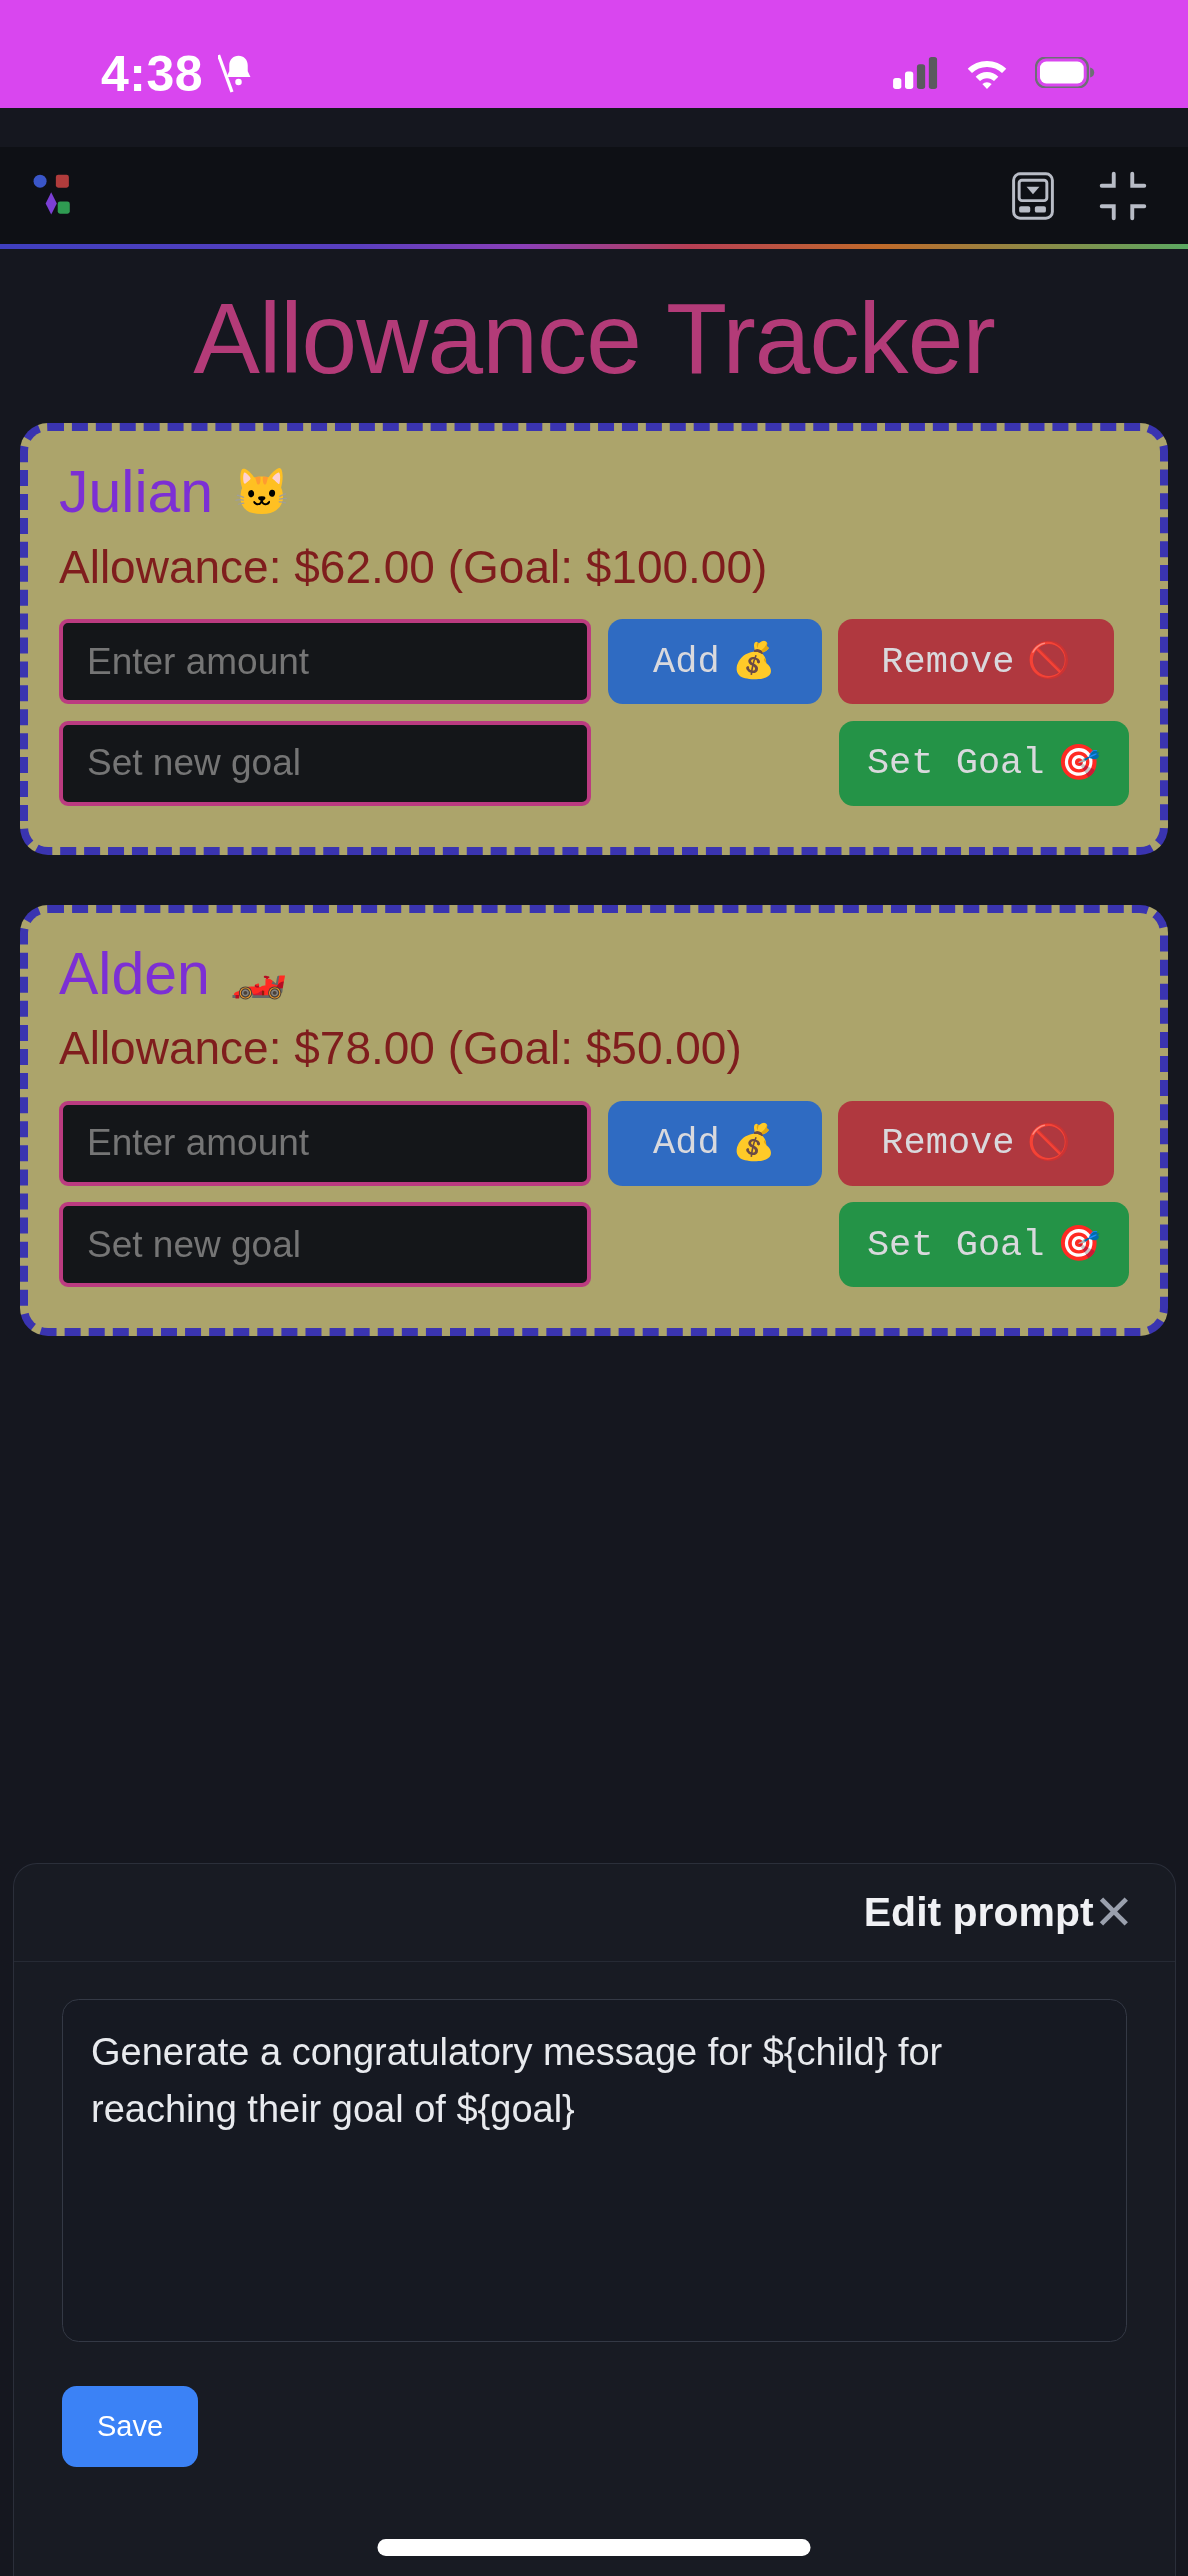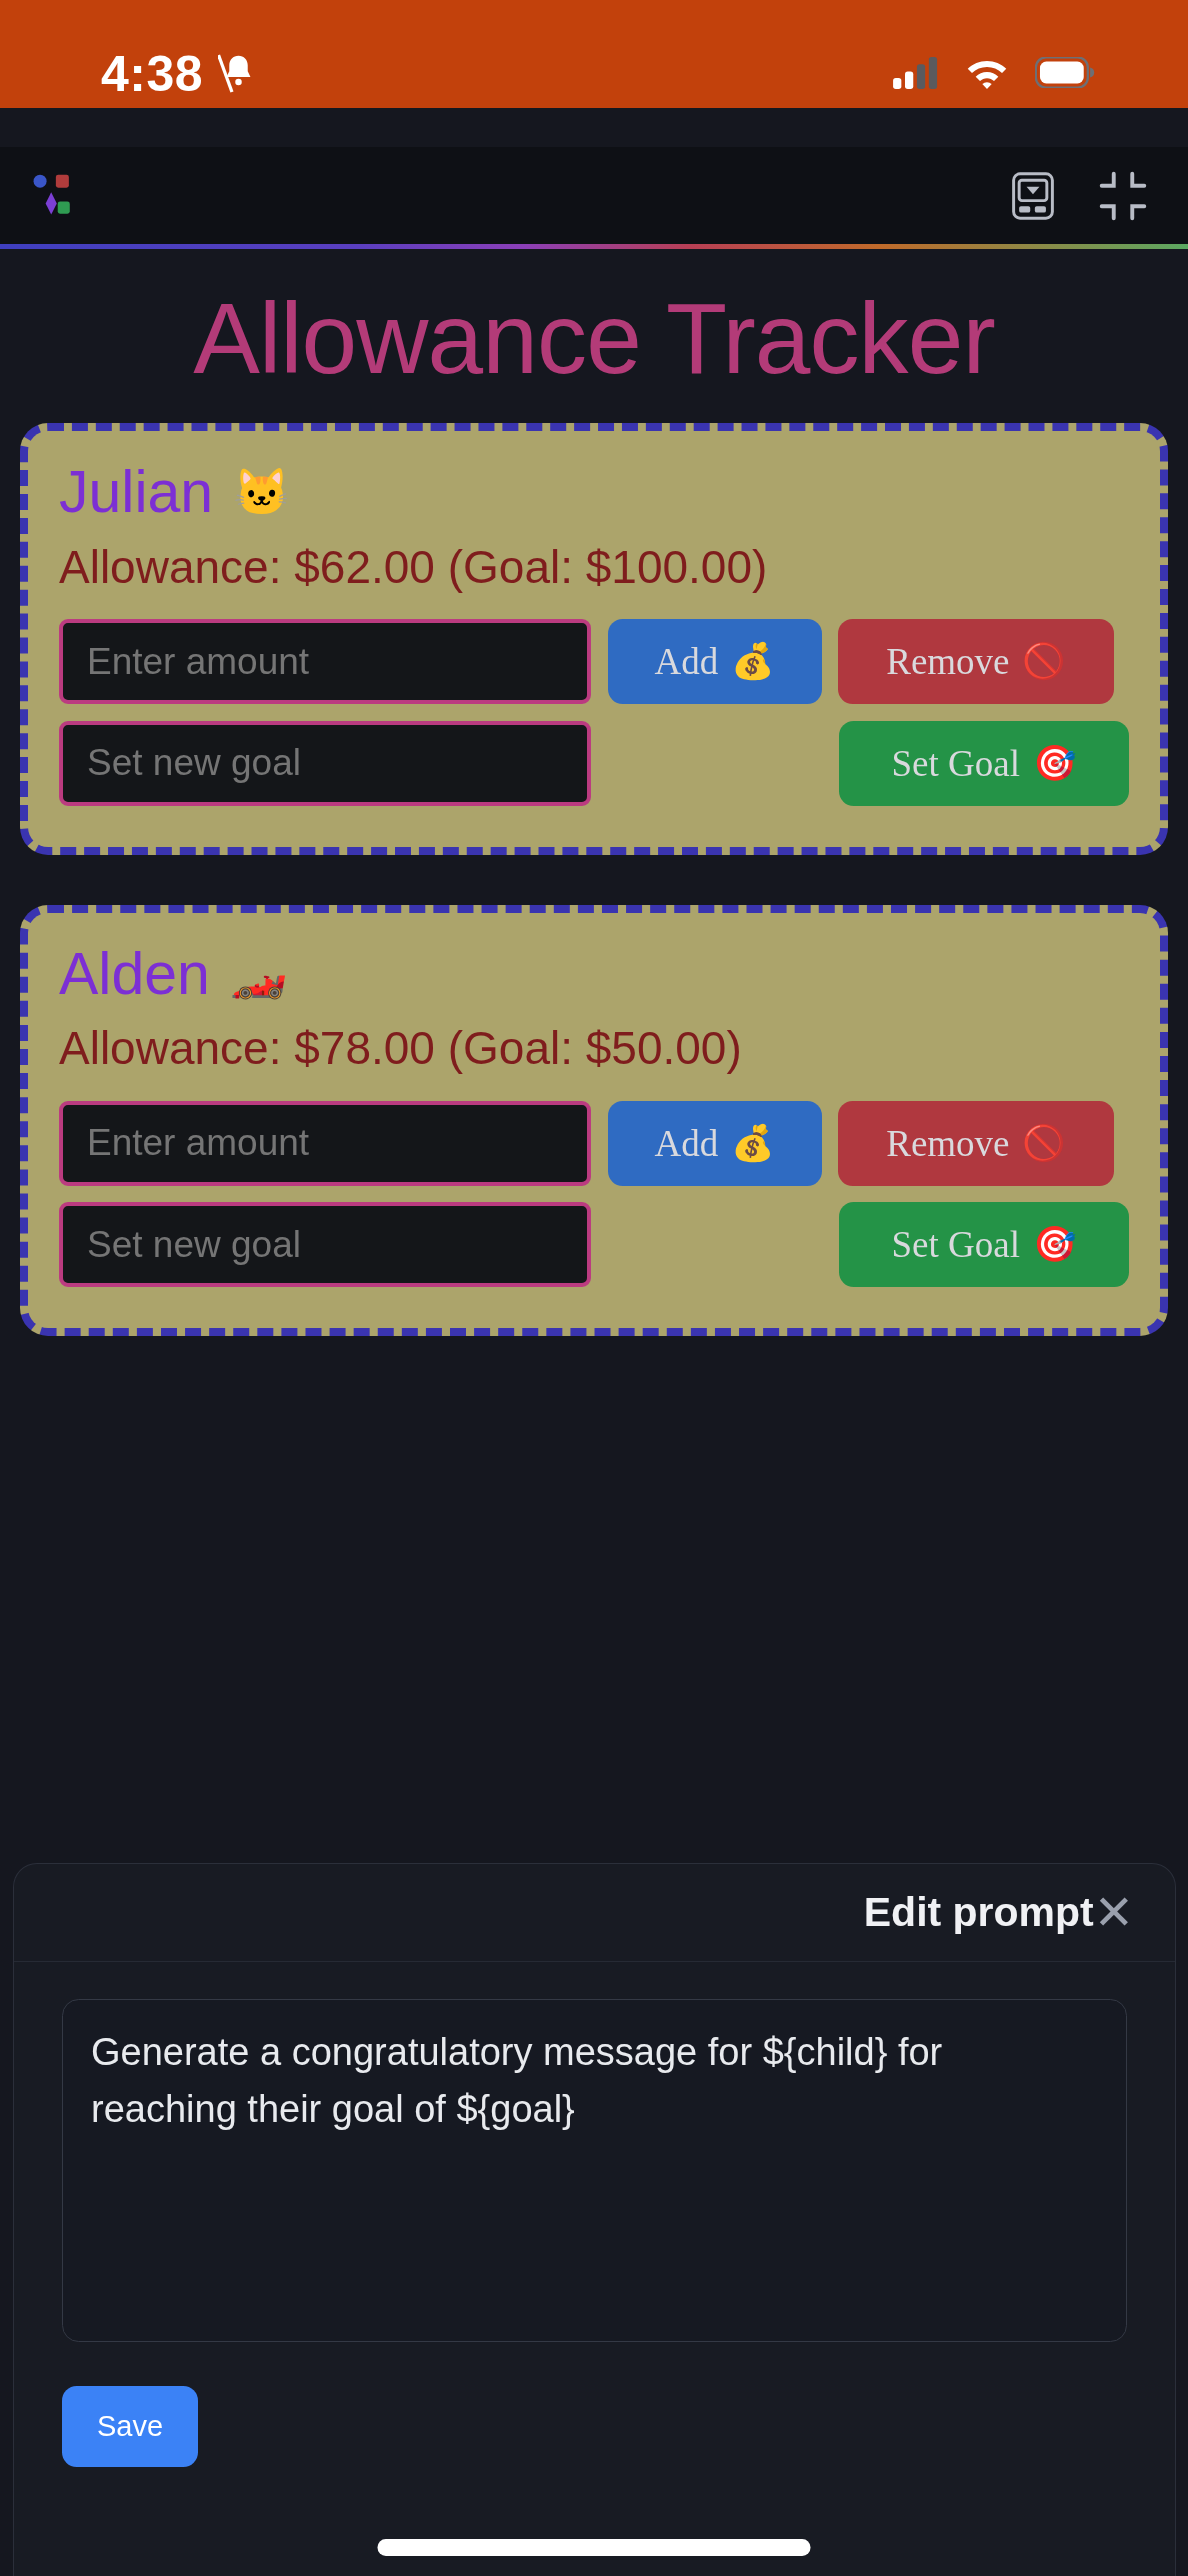--- a/index.html
+++ b/index.html
@@ -18,21 +18,21 @@
     height: 2576px;
     background: #15171f;
   }
 
   
   .statusbar {
     position: absolute;
     top: 0; left: 0;
     width: 1188px;
     height: 108px;
-    background: #c2410c;
+    background: #d946ef;
     display: flex;
     align-items: center;
     justify-content: space-between;
     padding: 39px 92px 0 101px;
   }
   .sb-left { display: flex; align-items: center; gap: 14.7px; }
   .sb-time {
     color: #ffffff;
     font-size: 50px;
     font-weight: 600;
@@ -139,21 +139,21 @@
     white-space: nowrap;
   }
   .field-amount { flex: 0 0 272px; }
   .field-goal   { flex: 0 0 396px; }
 
   .btn {
     border: none;
     border-radius: 14.7px;
     color: #d9d9dd;
     font-size: 37px;
-    font-family: Liberation Serif, serif;
+    font-family: Liberation Mono, monospace;
     height: 85px;
     display: flex;
     align-items: center;
     justify-content: center;
     gap: 13px;
     white-space: nowrap;
     cursor: pointer;
   }
   .btn .emoji { font-size: 35px; }
   .btn-add    { background: #2f6bc2; flex: 0 0 214px; }

